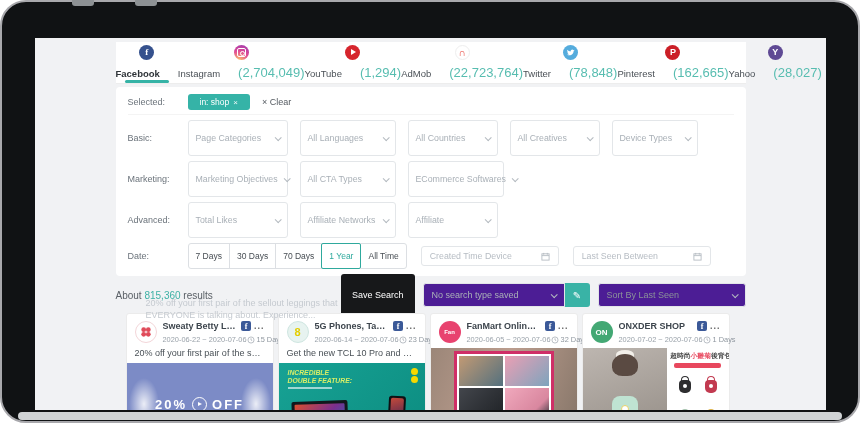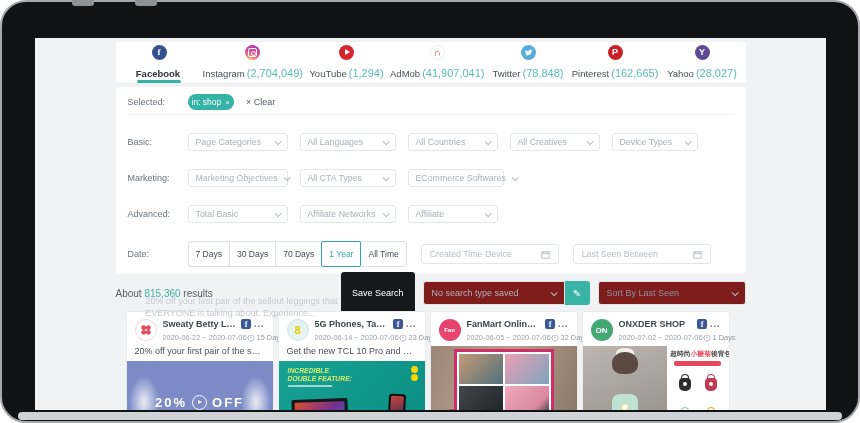--- a/index.html
+++ b/index.html
@@ -13,56 +13,56 @@
 
   
   .screen { position:absolute; left:35px; top:38px; width:791px; height:372px; background:#f1f2f4; overflow:hidden; z-index:3; }
   .column { width:630px; margin:4px auto 0; }
 
   
   .tabs { background:#fff; height:42px; display:flex; border-bottom:1px solid #ededed; }
   .tab { flex:1; display:flex; flex-direction:column; align-items:center; justify-content:center; gap:3px; position:relative; cursor:pointer; }
   .tab-ico { width:15px; height:15px; border-radius:50%; display:flex; align-items:center; justify-content:center; color:#fff; font-size:9px; font-weight:bold; }
   .tab-lab { font-size:9.5px; color:#4a5056; white-space:nowrap; }
-  .tab-cnt { font-size:11px; color:#57bdb0; margin-left:2px; }
+  .tab-cnt { font-size:13px; color:#57bdb0; margin-left:18px; }
   .tab.active .tab-lab { color:#2e3338; font-weight:bold; }
   .tab.active::after { content:""; position:absolute; bottom:0; left:50%; transform:translateX(-50%); width:44px; height:3px; background:#36b3a6; border-radius:2px; }
   .ico-fb { background:#35518d; } .ico-yt { background:#d6252d; } .ico-tw { background:#55acdd; }
   .ico-pi { background:#cb1f27; } .ico-ya { background:#5f4a94; }
   .ico-ig { background:radial-gradient(circle at 30% 110%, #fdc468 5%, #df4996 55%, #9b3ab0 95%); }
   .ico-am { background:#fff; border:1px solid #eee; color:#e8453c; font-size:10px; font-weight:900; }
   .ig-cam { width:9px; height:9px; border:1px solid #fff; border-radius:2px; position:relative; }
   .ig-cam::after { content:""; position:absolute; left:2px; top:2px; width:3px; height:3px; border:1px solid #fff; border-radius:50%; }
   .yt-play { width:0; height:0; border-left:5px solid #fff; border-top:3px solid transparent; border-bottom:3px solid transparent; margin-left:1px; }
 
   
   .filter-panel { background:#fff; border-radius:4px; margin-top:3px; padding:6px 12px 7px; }
-  .frow { display:flex; align-items:center; margin-top:18px; }
+  .frow { display:flex; align-items:center; margin-top:5px; }
   .frow:first-child { margin-top:1px; padding-bottom:4px; border-bottom:1px solid #f4f4f4; }
   .flab { width:60px; font-size:9px; color:#6b737b; flex:none; }
-  .chip { background:#35b3a7; color:#fff; font-size:8.5px; padding:3px 4px; border-radius:8px; display:flex; align-items:center; gap:4px; cursor:pointer; }
+  .chip { background:#35b3a7; color:#fff; font-size:8.5px; padding:3px 12px; border-radius:3px; display:flex; align-items:center; gap:4px; cursor:pointer; }
   .chip .x { font-size:8px; opacity:.9; }
   .clear { font-size:9px; color:#555b61; margin-left:12px; cursor:pointer; }
-  .sel { height:18px; border:1px solid #e3e6e9; border-radius:3px; background:#fff; display:flex; align-items:center; justify-content:space-between; padding:0 7px; font-size:8.8px; color:#a9b0b7; margin-right:12px; cursor:pointer; white-space:nowrap; }
+  .sel { height:36px; border:1px solid #e3e6e9; border-radius:3px; background:#fff; display:flex; align-items:center; justify-content:space-between; padding:0 7px; font-size:8.8px; color:#a9b0b7; margin-right:12px; cursor:pointer; white-space:nowrap; }
   .chev { width:5px; height:5px; border-right:1px solid #b4bac0; border-bottom:1px solid #b4bac0; transform:rotate(45deg) translateY(-1px); flex:none; margin-left:6px; }
   .w100{width:100px;} .w96{width:96px;} .w90{width:90px;} .w86{width:86px;}
   .seg { display:flex; }
   .seg-btn { height:20px; padding:12px 7px; border:1px solid #dcdfe3; background:#fff; font-size:8.5px; color:#474d53; display:flex; align-items:center; margin-left:-1px; cursor:pointer; position:relative; }
   .seg-btn:first-child { margin-left:0; border-radius:3px 0 0 3px; }
   .seg-btn:last-child { border-radius:0 3px 3px 0; }
   .seg-btn.active { color:#2fa99d; border-color:#2fa99d; z-index:1; border-radius:2px; }
   .date-input { width:138px; height:20px; border:1px solid #e3e6e9; border-radius:3px; background:#fff; display:flex; align-items:center; justify-content:space-between; padding:0 8px; font-size:8.8px; color:#b6bcc3; margin-left:14px; cursor:text; }
 
   
   .results-bar { display:flex; align-items:center; justify-content:space-between; margin-top:7px; height:24px; }
   .results-left { font-size:10px; color:#5a6066; }
   .results-left b { color:#3eb1a5; font-weight:normal; }
   .rb-right { display:flex; align-items:center; gap:8px; }
   .btn-save { background:#17181a; color:#fff; font-size:9px; padding:16px 11px; border-radius:3px; cursor:pointer; }
-  .dd { background:#7f1d1d; border:1px solid #e2e5e8; border-radius:3px; height:24px; display:flex; align-items:center; justify-content:space-between; padding:0 8px; font-size:9px; cursor:pointer; }
+  .dd { background:#4c1d95; border:1px solid #e2e5e8; border-radius:3px; height:24px; display:flex; align-items:center; justify-content:space-between; padding:0 8px; font-size:9px; cursor:pointer; }
   .dd-saved { width:142px; color:#a9b0b7; border-radius:3px 0 0 3px; }
   .pencil-btn { width:25px; height:24px; background:#39b3a6; border-radius:0 3px 3px 0; margin-left:-8px; display:flex; align-items:center; justify-content:center; color:#fff; font-size:10px; cursor:pointer; }
   .dd-sort { width:148px; color:#8b9299; }
 
   
   .cards-wrap { position:relative; margin-top:6px; padding:0 10px; }
   .tooltip { position:absolute; top:-16px; left:30px; width:232px; font-size:9px; line-height:12px; color:#c5cad0; z-index:4; pointer-events:none; }
   .cards { display:flex; gap:4px; position:relative; z-index:1; }
   .card { width:148px; background:#fff; border:1px solid #ebebeb; border-radius:3px; flex:none; }
   .c-head { display:flex; padding:7px 8px 4px; gap:6px; }
@@ -157,21 +157,21 @@
         <span><span class="tab-lab">Instagram</span><span class="tab-cnt">(2,704,049)</span></span>
       </div>
       <div class="tab">
         <span class="tab-ico ico-yt">
             <span class="yt-play"></span>
           </span>
         <span><span class="tab-lab">YouTube</span><span class="tab-cnt">(1,294)</span></span>
       </div>
       <div class="tab">
         <span class="tab-ico ico-am">∩</span>
-        <span><span class="tab-lab">AdMob</span><span class="tab-cnt">(41,907,041)</span></span>
+        <span><span class="tab-lab">AdMob</span><span class="tab-cnt">(22,723,764)</span></span>
       </div>
       <div class="tab">
         <span class="tab-ico ico-tw">
           <svg width="9" height="9" viewBox="0 0 12 12">
               <path fill="#fff" d="M11.5 3.1c-.4.2-.8.3-1.2.4.4-.3.7-.7.9-1.2-.4.2-.9.4-1.4.5A2.1 2.1 0 0 0 6.2 4c0 .2 0 .3.1.5-1.8-.1-3.4-.9-4.4-2.3-.6.9-.3 2 .6 2.7-.3 0-.7-.1-1-.3 0 1 .7 1.8 1.6 2-.3.1-.6.1-.9.1.3.8 1 1.4 1.9 1.4-.8.6-1.8.9-2.8.8.9.6 2 .9 3.1.9 3.7 0 5.8-3.1 5.8-5.8v-.3c.4-.2.7-.6 1-1z"></path>
             </svg>
         </span>
         <span><span class="tab-lab">Twitter</span><span class="tab-cnt">(78,848)</span></span>
       </div>
       <div class="tab">
@@ -227,21 +227,21 @@
             <i class="chev"></i>
           </span>
         <span class="sel w96">
             <span>ECommerce Softwares</span>
             <i class="chev"></i>
           </span>
       </div>
       <div class="frow">
         <span class="flab">Advanced:</span>
         <span class="sel w100">
-            <span>Total Basic</span>
+            <span>Total Likes</span>
             <i class="chev"></i>
           </span>
         <span class="sel w96">
             <span>Affiliate Networks</span>
             <i class="chev"></i>
           </span>
         <span class="sel w90">
             <span>Affiliate</span>
             <i class="chev"></i>
           </span>

